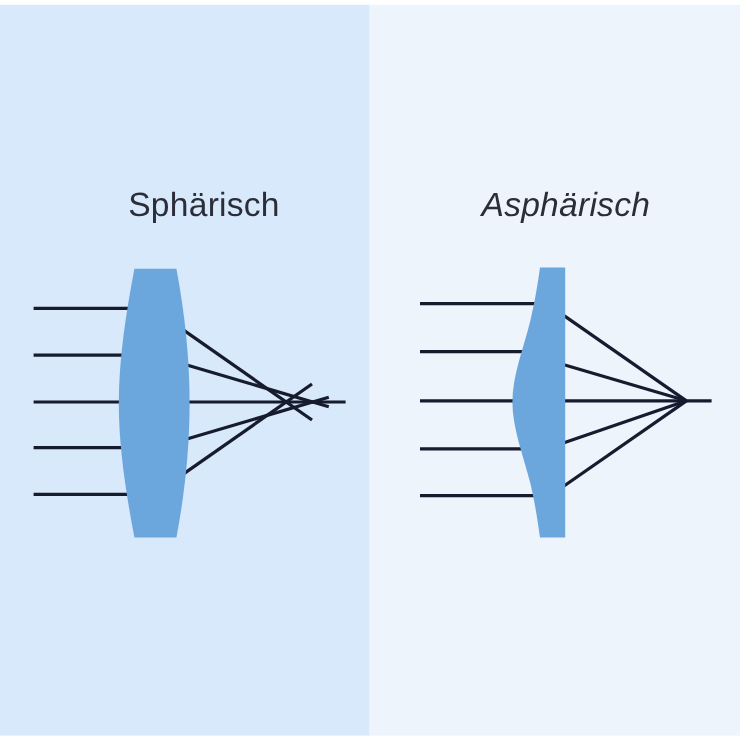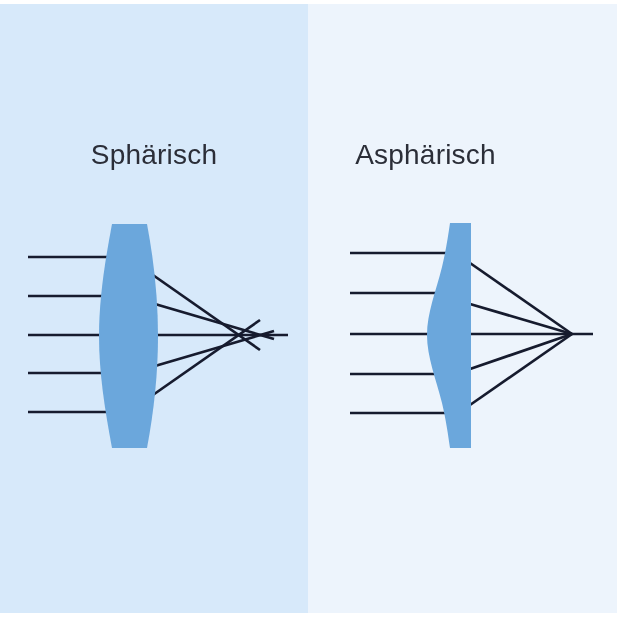--- a/index.html
+++ b/index.html
@@ -25,31 +25,31 @@
     width: 308px;
     background: var(--left-panel-bg, #d7e9fa);
   }
   .panel-right {
     left: 308px;
     width: 309px;
     background: var(--right-panel-bg, #edf4fc);
   }
   .title {
     position: absolute;
-    margin: 0;
+    margin: 16px;
     top: 140px;
     font-size: 28px;
     font-weight: 400;
     line-height: 30px;
     letter-spacing: 0.2px;
     text-align: center;
     color: var(--title-text, #2b2e38);
   }
   .title-left  { left: 0;     width: 308px; }
-  .title-right { left: 290px; width: 271px; }
+  .title-right { left: 320px; width: 271px; font-style: italic; }
   svg.diagram {
     position: absolute;
     left: 0;
     top: 0;
     width: 617px;
     height: 617px;
   }
   svg.diagram path.ray {
     fill: none;
     stroke: var(--ray-stroke, #161b2e);

